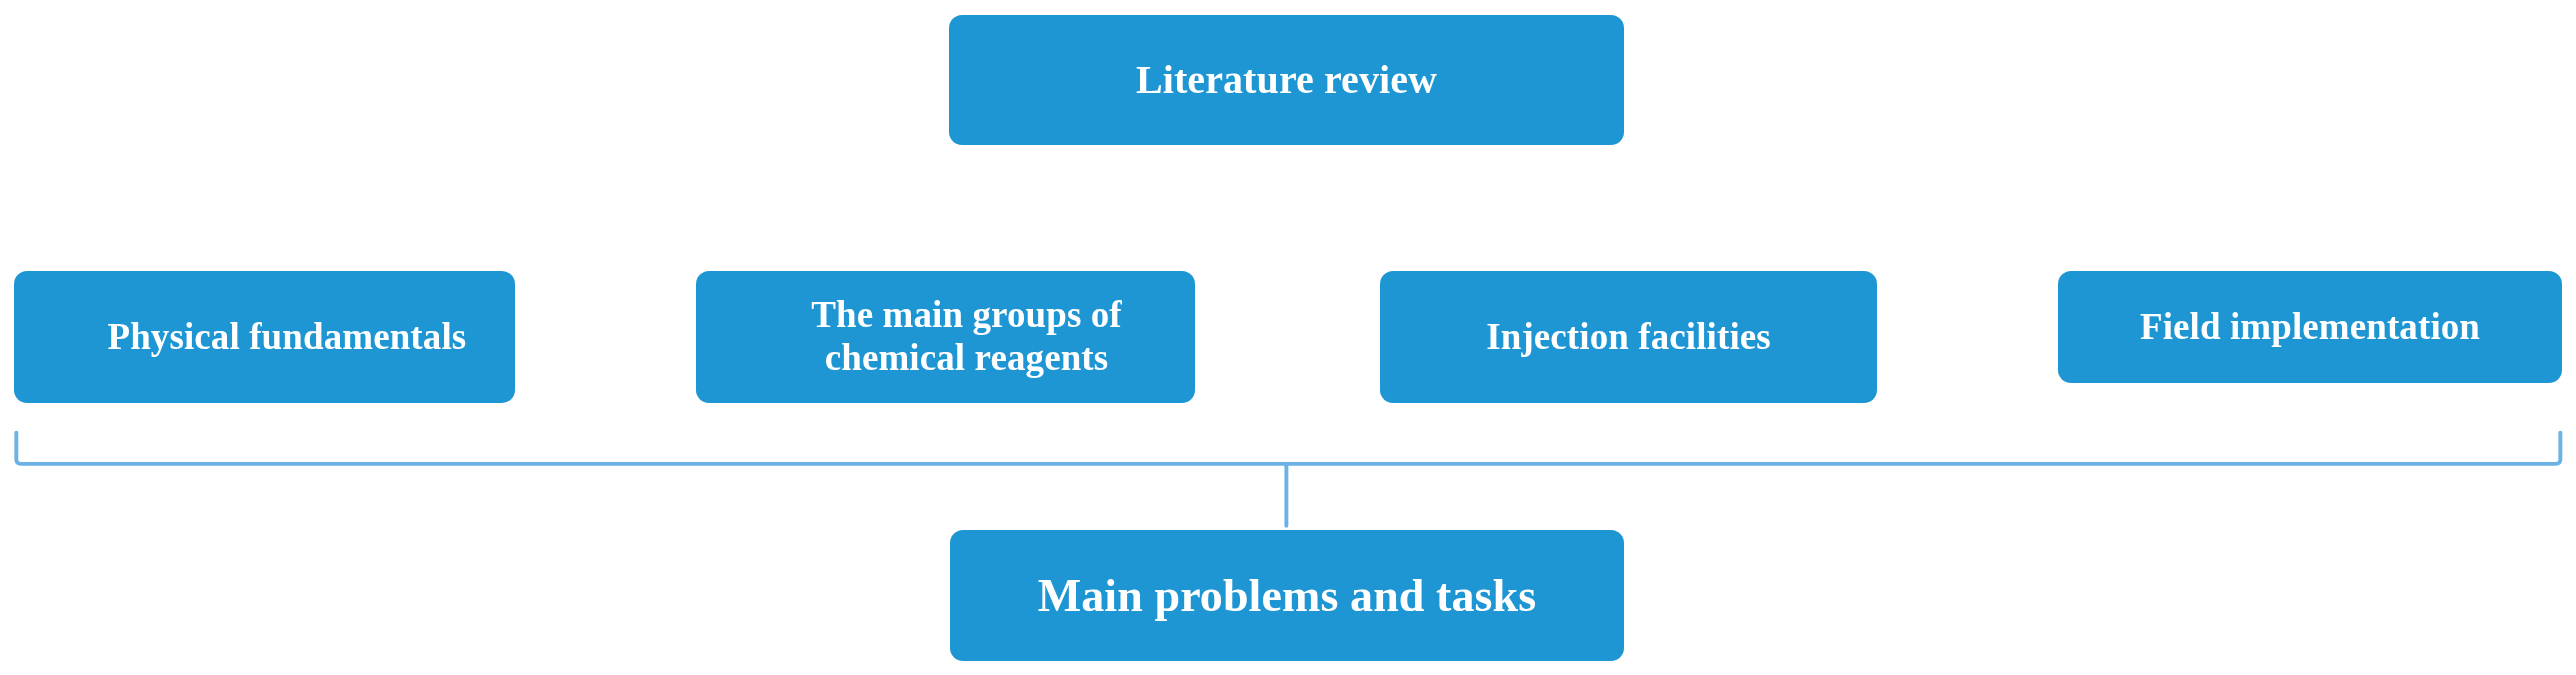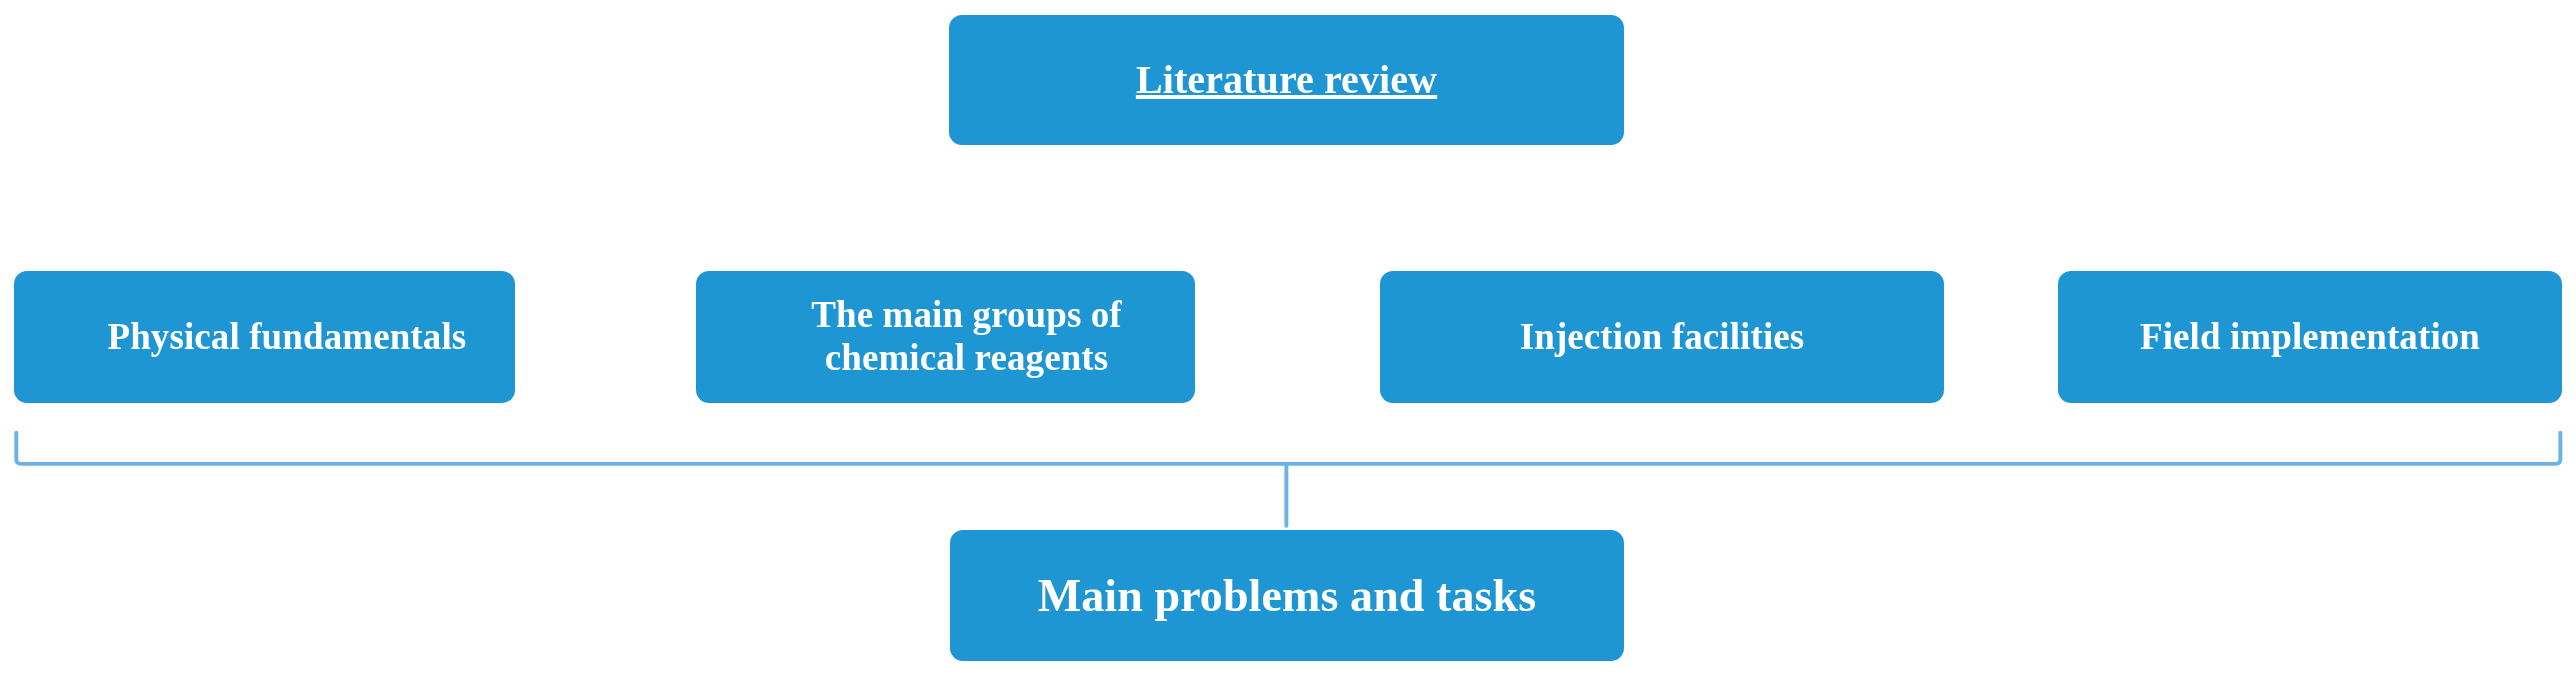--- a/index.html
+++ b/index.html
@@ -38,42 +38,41 @@
     padding: 0 9px;
     box-sizing: border-box;
     white-space: pre-line;
   }
 
   
   #node-root {
     left: 949px;  top: 15px;
     width: 675px; height: 130px;
     font-size: 40px;
-    text-decoration: underline;
   }
   #node-branch-0 {
     left: 14.4px;    top: 271px;
     width: 501px;  height: 132px;
     font-size: 37px;
     padding-left: 44px;
   }
   #node-branch-1 {
     left: 696px;  top: 271px;
     width: 499px;  height: 132px;
     font-size: 37px;
     padding-left: 42px;
   }
   #node-branch-2 {
     left: 1380px;  top: 271px;
-    width: 564px;  height: 132px;
+    width: 497px;  height: 132px;
     font-size: 37px;
   }
   #node-branch-3 {
     left: 2058px;  top: 271px;
-    width: 504px;  height: 132px;
+    width: 504px;  height: 112px;
     font-size: 37px;
   }
   #node-outcome {
     left: 950px;  top: 530px;
     width: 674px; height: 131px;
     font-size: 46px;
   }
 
   
   #connector-layer {

